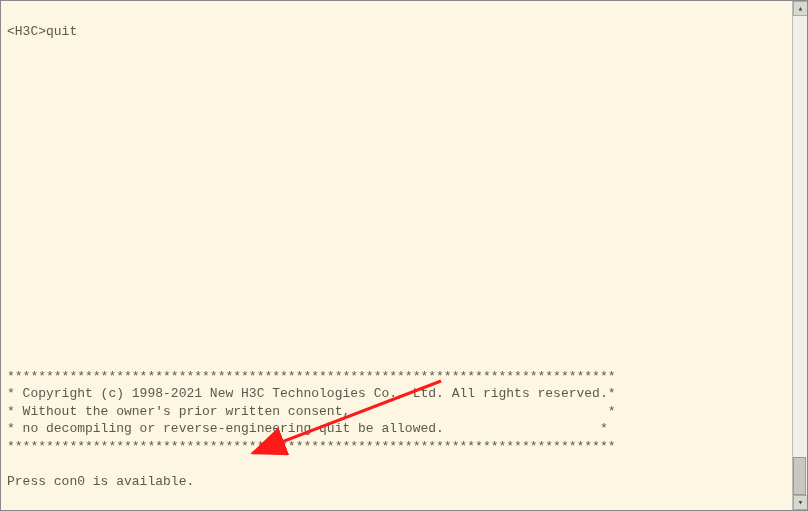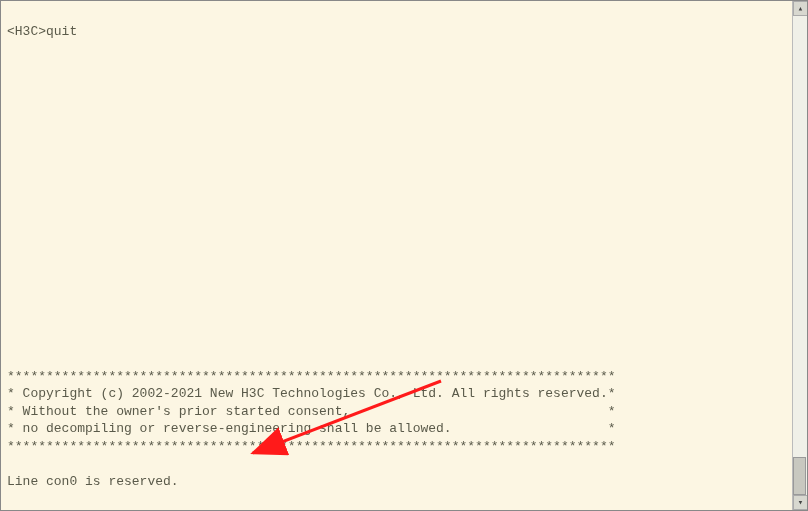--- a/index.html
+++ b/index.html
@@ -75,26 +75,26 @@
       top: 0;
     }
   </style>
 </head>
 <body>
 
 <div class="terminal">
 <span class="top-line">&lt;H3C&gt;quit</span>
 <div class="spacer"></div>
 <span>******************************************************************************</span>
-<span>* Copyright (c) 2002-2021 New H3C Technologies Co., Ltd. All rights reserved.*</span>
-<span>* Without the owner's prior started consent,                                 *</span>
-<span>* no decompiling or reverse-engineering shall be allowed.                    *</span>
+<span>* Copyright (c) 1998-2021 New H3C Technologies Co., Ltd. All rights reserved.*</span>
+<span>* Without the owner's prior written consent,                                 *</span>
+<span>* no decompiling or reverse-engineering quit be allowed.                    *</span>
 <span>******************************************************************************</span>
 
-<span>Line con0 is reserved.</span>
+<span>Press con0 is available.</span>
 
 <span>Press ENTER to get started.</span>
 
 
 
 
 </div>
 
 <div class="scrollbar">
   <div class="scroll-btn">

